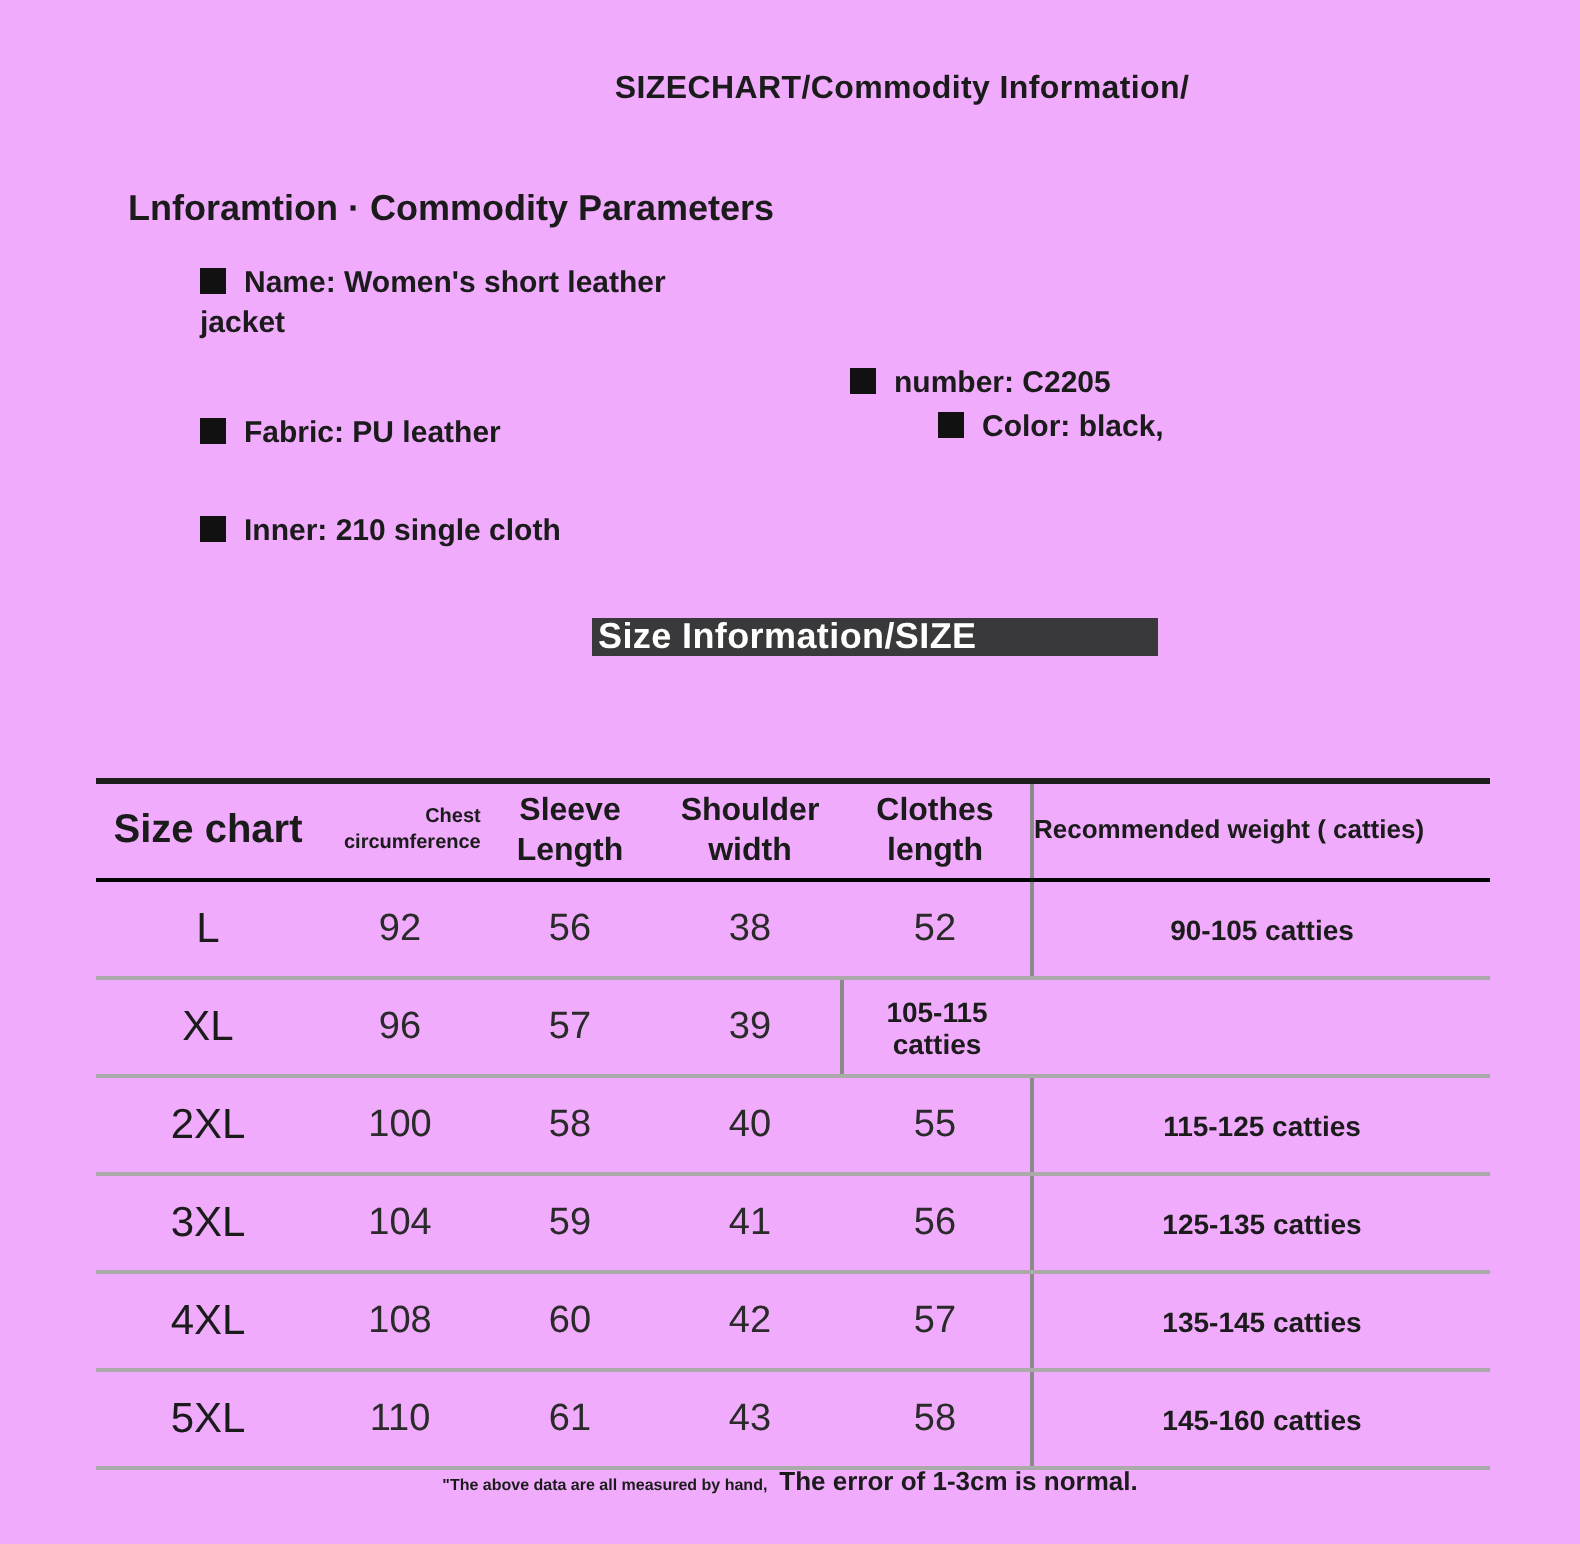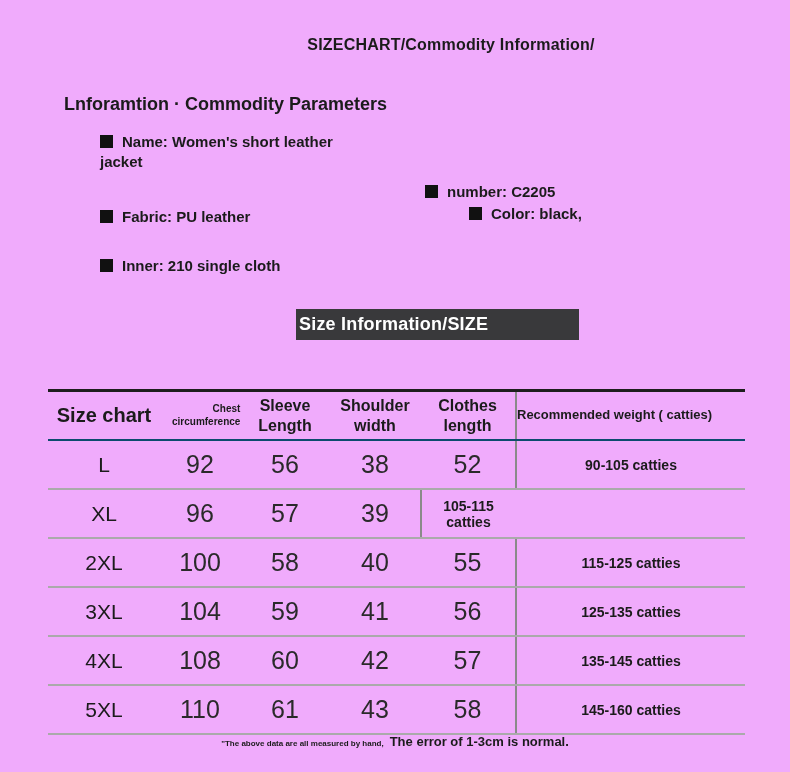--- a/index.html
+++ b/index.html
@@ -36,51 +36,51 @@
   }
   .p-name   { top:132px; left:100px; width:275px; }
   .p-number { top:150px; left:425px; width:300px;margin-top:32px; }
   .p-fabric { top:207px; left:100px; width:300px; }
   .p-color  { top:204px; left:425px; width:300px;padding-left:44px; }
   .p-inner  { top:256px; left:100px; width:300px; }
 
   
   .size-bar {
     position:absolute; top:309px; left:296px;
-    width:283px; height:31px;
+    width:283px; height:19px;
     background:#39393b; color:#ffffff;
     font-size:18px; font-weight:bold;
     display:flex; align-items:center; padding-left:3px; box-sizing:border-box;
     letter-spacing:0.2px;
   }
 
   
   .size-table {
     position:absolute; top:389px; left:48px; width:697px;
     border-top:3px solid #1d1d1d;
   }
   .thead, .trow {
     display:grid;
     grid-template-columns:112px 80px 90px 90px 95px 230px;
   }
-  .thead { border-bottom:2px solid #0c4a6e; min-height:47px; }
+  .thead { border-bottom:2px solid #000000; min-height:47px; }
   .trow  { border-bottom:2px solid #aaaaaa; height:47px; }
   .hcell, .cell {
     display:flex; align-items:center; justify-content:center;
     text-align:center; box-sizing:border-box;
   }
   .h0 { font-size:20px; font-weight:bold; }
   .h1 { font-size:10px; font-weight:bold; line-height:1.25;
         justify-content:flex-start; text-align:right; padding-left:12px; }
   .h2, .h3, .h4 { font-size:16px; font-weight:bold; line-height:1.25; }
   .h5 { font-size:13px; font-weight:bold; line-height:1.3;
         justify-content:flex-start; text-align:left; padding-right:30px; }
   .h5, .c5 { border-left:2px solid #8a8a8a; }
   .c0 { font-size:21px; }
-  .c1, .c2, .c3, .c4 { font-size:25px; color:#2a2a2a; }
+  .c1, .c2, .c3, .c4 { font-size:19px; color:#2a2a2a; }
   .c5 { font-size:14px; font-weight:bold; }
 
   
   .footnote {
     position:absolute; top:732px; left:0; width:790px;
     text-align:center;
   }
   .footnote .small { font-size:8px;  font-weight:bold; }
   .footnote .big   { font-size:13px; font-weight:bold; margin-left:6px;margin-top:22px; }
 </style>

